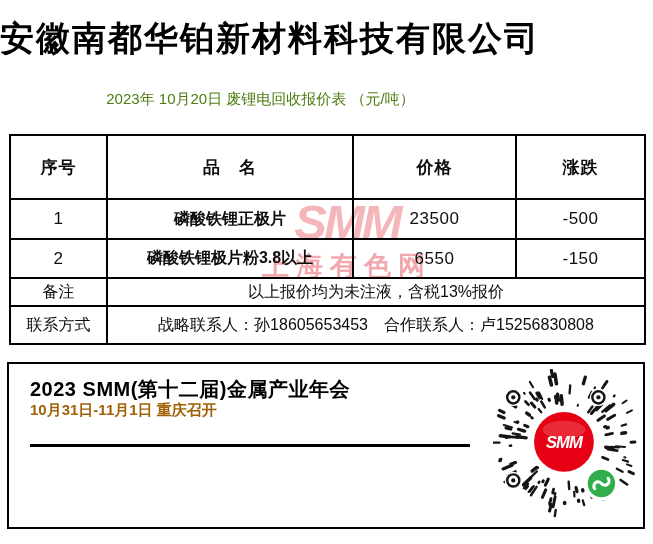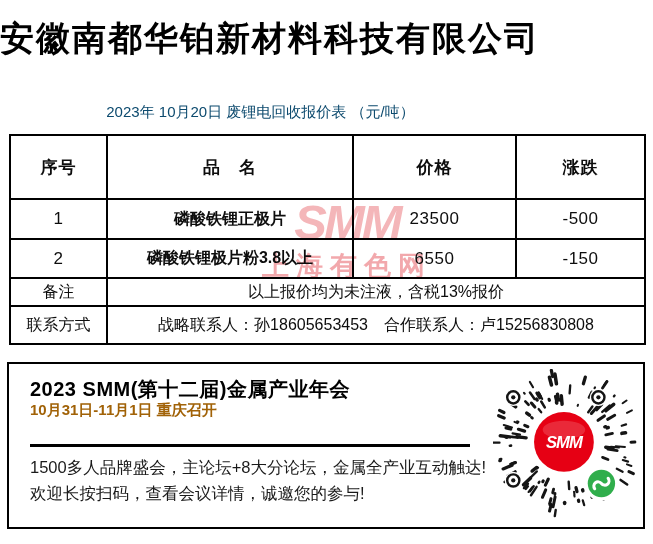--- a/index.html
+++ b/index.html
@@ -13,21 +13,21 @@
   }
   
   .doc-title {
     position:absolute; left:0; top:16px; width:653px;
     font-size:34px; font-weight:bold; letter-spacing:2px;
     color:#000;
   }
   .doc-subtitle {
     position:absolute; left:0; top:90px; width:521px;
     text-align:center;
-    font-size:15px; color:#0c4a6e;margin-top:13px;
+    font-size:15px; color:#4d7c0f;
   }
   
   .watermark {
     position:absolute; left:347px; top:200px;
     transform:translateX(-50%);
     text-align:center; z-index:0;
     pointer-events:none;
     white-space:nowrap;
   }
   .watermark .wm-logo {
@@ -139,24 +139,20 @@
     <td>联系方式</td>
     <td colspan="3">战略联系人：孙18605653453　合作联系人：卢15256830808</td>
   </tr>
 </tbody>
   </table>
 
 <div class="ad-box">
   <div class="ad-heading">2023 SMM(第十二届)金属产业年会</div>
   <div class="ad-date">10月31日-11月1日 重庆召开</div>
   <div class="ad-divider"></div>
-  <div class="ad-lines">
-    <div>1500多人品牌盛会，主论坛+8大分论坛，金属全产业互动触达!</div>
-    <div>欢迎长按扫码，查看会议详情，诚邀您的参与!</div>
-  </div>
 </div>
 
 <div class="qr-wrap">
   <svg width="152" height="152" viewBox="0 0 150 150">
     <g id="qr-burst">
         <line x1="26.7" y1="64.8" x2="19.3" y2="63.5" stroke="#151515" stroke-width="2.1" stroke-linecap="round"></line>
         <line x1="110.7" y1="114.9" x2="111.4" y2="115.7" stroke="#151515" stroke-width="3.0" stroke-linecap="round"></line>
         <line x1="112.7" y1="58.1" x2="113.7" y2="57.8" stroke="#151515" stroke-width="3.5" stroke-linecap="round"></line>
         <line x1="111.2" y1="77.2" x2="118.5" y2="78.0" stroke="#151515" stroke-width="3.3" stroke-linecap="round"></line>
         <line x1="83.5" y1="36.4" x2="83.9" y2="35.3" stroke="#151515" stroke-width="2.0" stroke-linecap="round"></line>

